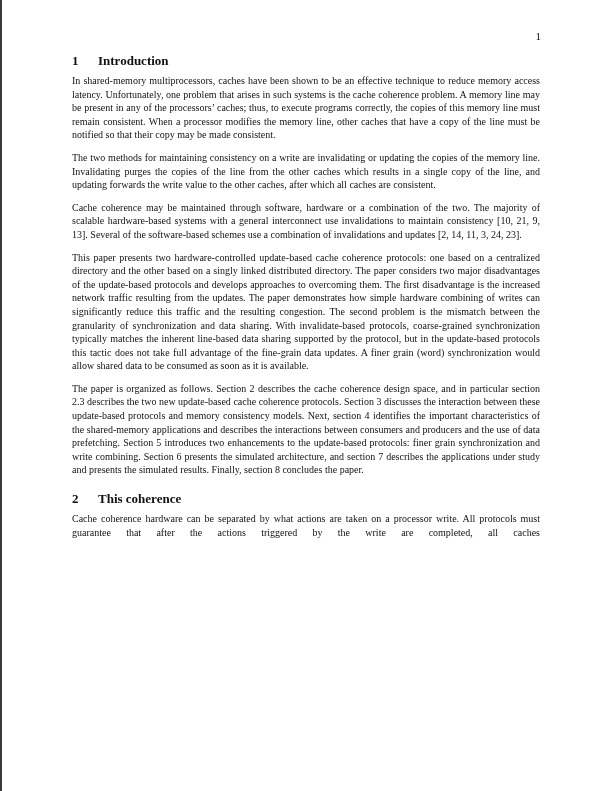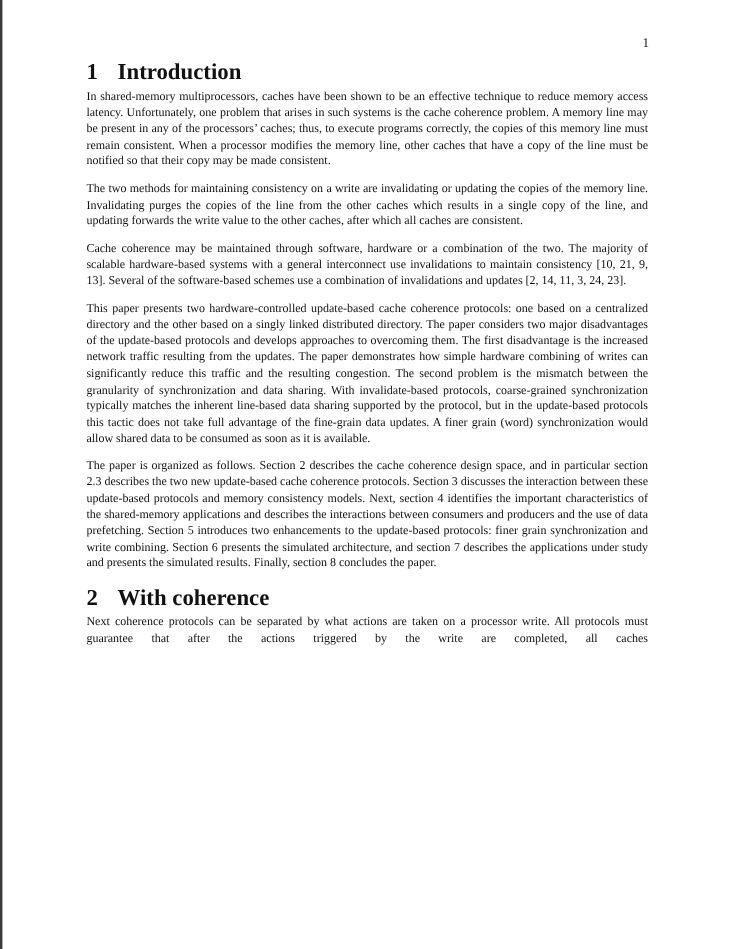--- a/index.html
+++ b/index.html
@@ -32,21 +32,21 @@
     font-size: 11px;
     line-height: 13px;
   }
   .content {
     position: absolute;
     left: 72px;
     top: 48px;
     width: 468px;
   }
   h1.section-heading {
-    font-size: 19px;
+    font-size: 13px;
     font-weight: bold;
     margin: 0;
     line-height: 26px;
     letter-spacing: 0;
   }
   h1.section-heading .num {
     display: inline-block;
     width: 26px;
   }
   .sec1 { margin-bottom: 14px; }
@@ -72,18 +72,18 @@
     <span class="num">1</span><span>Introduction</span>
   </h1>
 
   <p class="para">In shared-memory multiprocessors, caches have been shown to be an effective technique to reduce memory access latency.  Unfortunately, one problem that arises in such systems is the cache coherence problem.  A memory line may be present in any of the processors’ caches; thus, to execute programs correctly, the copies of this memory line must remain consistent.  When a processor modifies the memory line, other caches that have a copy of the line must be notified so that their copy may be made consistent.</p>
   <p class="para">The two methods for maintaining consistency on a write are invalidating or updating the copies of the memory line.  Invalidating purges the copies of the line from the other caches which results in a single copy of the line, and updating forwards the write value to the other caches, after which all caches are consistent.</p>
   <p class="para">Cache coherence may be maintained through software, hardware or a combination of the two. The majority of scalable hardware-based systems with a general interconnect use invalidations to maintain consistency [10, 21, 9, 13]. Several of the software-based schemes use a combination of invalidations and updates [2, 14, 11, 3, 24, 23].</p>
   <p class="para">This paper presents two hardware-controlled update-based cache coherence protocols: one based on a centralized directory and the other based on a singly linked distributed directory.  The paper considers two major disadvantages of the update-based protocols and develops approaches to overcoming them.  The first disadvantage is the increased network traffic resulting from the updates.  The paper demonstrates how simple hardware combining of writes can significantly reduce this traffic and the resulting congestion.  The second problem is the mismatch between the granularity of synchronization and data sharing.  With invalidate-based protocols, coarse-grained synchronization typically matches the inherent line-based data sharing supported by the protocol, but in the update-based protocols this tactic does not take full advantage of the fine-grain data updates.  A finer grain (word) synchronization would allow shared data to be consumed as soon as it is available.</p>
   <p class="para">The paper is organized as follows.  Section 2 describes the cache coherence design space, and in particular section 2.3 describes the two new update-based cache coherence protocols.  Section 3 discusses the interaction between these update-based protocols and memory consistency models. Next, section 4 identifies the important characteristics of the shared-memory applications and describes the interactions between consumers and producers and the use of data prefetching. Section 5 introduces two enhancements to the update-based protocols:  finer grain synchronization and write combining.  Section 6 presents the simulated architecture, and section 7 describes the applications under study and presents the simulated results.  Finally, section 8 concludes the paper.</p>
 
   <h1 class="section-heading sec2">
-    <span class="num">2</span><span>With coherence</span>
+    <span class="num">2</span><span>This coherence</span>
   </h1>
 
-  <p class="para last-para" style="text-align-last: justify;">Next coherence protocols can be separated by what actions are taken on a processor write.  All protocols must guarantee that after the actions triggered by the write are completed, all caches</p>
+  <p class="para last-para" style="text-align-last: justify;">Cache coherence hardware can be separated by what actions are taken on a processor write.  All protocols must guarantee that after the actions triggered by the write are completed, all caches</p>
 
 </div>
 
 </body></html>

